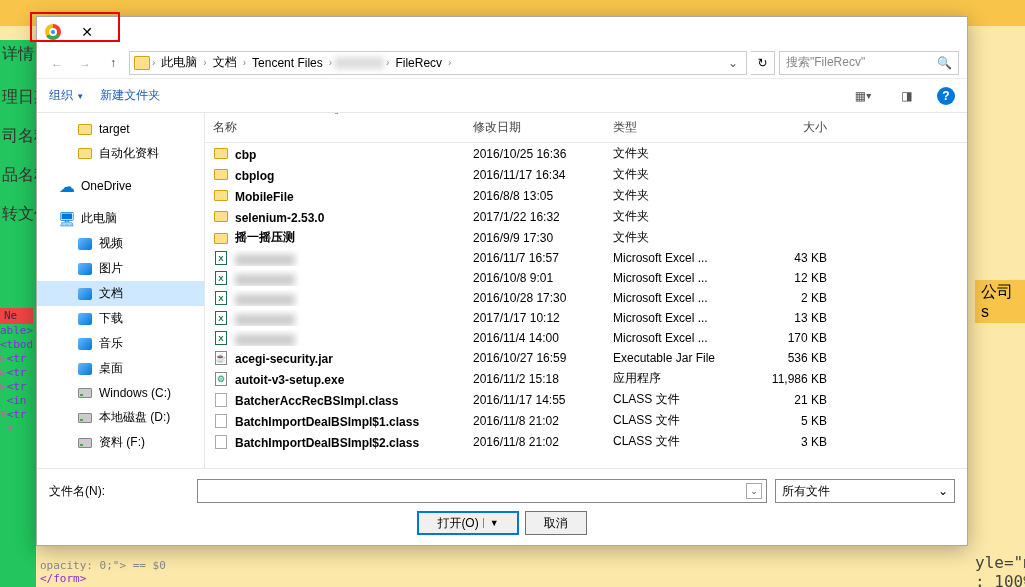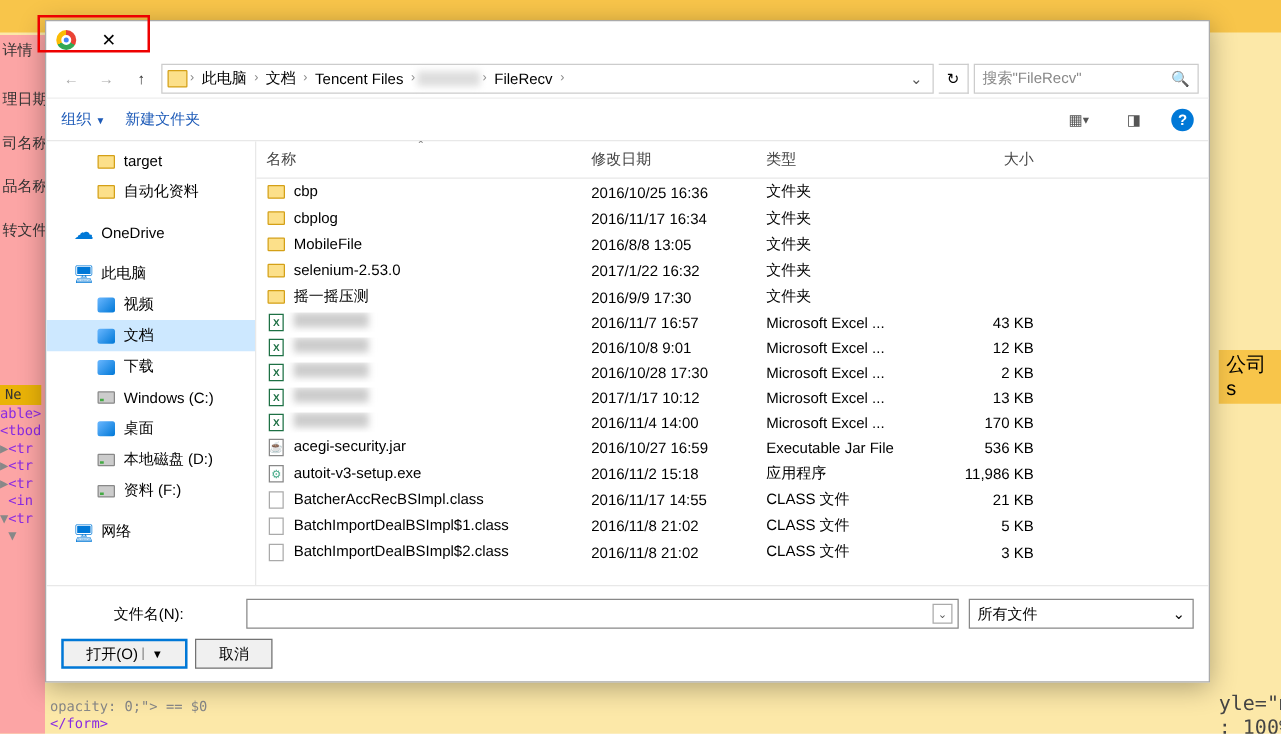--- a/index.html
+++ b/index.html
@@ -1,18 +1,18 @@
 <!DOCTYPE html>
 <html><head>
 <meta charset="utf-8">
 <style>
 * { box-sizing: border-box; margin: 0; padding: 0; }
 body { font-family: "Microsoft YaHei", "Segoe UI", sans-serif; font-size: 12px; background: #fce8a8; width: 1025px; height: 587px; overflow: hidden; position: relative; }
 .bg-stripe { position: absolute; top: 0; left: 0; right: 0; height: 26px; background: #f8c54a; }
-.bg-panel { position: absolute; left: 0; top: 28px; width: 36px; bottom: 0; background: #fca5a5; font-size: 12px; color: #333; }
+.bg-panel { position: absolute; left: 0; top: 40px; width: 36px; bottom: 0; background: #22c55e; font-size: 16px; color: #333; }
 .bg-panel div { padding: 4px 2px; white-space: nowrap; }
 .dialog { position: absolute; left: 36px; top: 16px; width: 932px; height: 530px; background: #fff; border: 1px solid #aaa; box-shadow: 0 4px 20px rgba(0,0,0,0.3); display: flex; flex-direction: column; }
 .red-box { position: absolute; left: 30px; top: 12px; width: 90px; height: 30px; border: 2px solid #e00; z-index: 50; pointer-events: none; }
 .titlebar { height: 30px; display: flex; align-items: center; padding: 0 8px; }
 .titlebar .chrome-icon { width: 16px; height: 16px; border-radius: 50%; background: conic-gradient(#ea4335 0 120deg, #34a853 120deg 240deg, #fbbc05 240deg 360deg); position: relative; margin-right: 6px; }
 .titlebar .chrome-icon::after { content:''; position:absolute; inset:4px; background:#4285f4; border-radius:50%; border:2px solid #fff; }
 .titlebar .title { flex: 1; font-size: 12px; }
 .titlebar .close { width: 40px; text-align: center; font-size: 14px; cursor: pointer; }
 .navbar { height: 32px; display: flex; align-items: center; padding: 0 8px; gap: 4px; border-bottom: 1px solid #eee; }
 .nav-btn { width: 24px; height: 24px; display: flex; align-items: center; justify-content: center; color: #aaa; cursor: pointer; }
@@ -48,40 +48,40 @@
 .list-header { display: flex; border-bottom: 1px solid #e8e8e8; padding: 6px 0; color: #444; position: relative; }
 .list-header .col { padding: 0 8px; cursor: pointer; }
 .col-name { width: 260px; }
 .col-date { width: 140px; }
 .col-type { width: 130px; }
 .col-size { width: 100px; text-align: right; padding-right: 20px; }
 .sort-arrow { position: absolute; left: 130px; top: -1px; font-size: 10px; color: #555; }
 .list-body { flex: 1; overflow-y: scroll; }
 .row { display: flex; padding: 2px 0; align-items: center; cursor: pointer; }
 .row .col { padding: 0 8px; white-space: nowrap; overflow: hidden; }
-.row .col-name { display: flex; align-items: flex-start; gap: 6px; }
+.row .col-name { display: flex; align-items: flex-end; gap: 6px; font-weight: bold; }
 .row .fico { width: 16px; height: 16px; flex-shrink: 0; display:flex; align-items:center; justify-content:center; }
 .fico-folder { background: #fce08a; border: 1px solid #d4a017; border-radius: 1px; width: 14px; height: 11px; }
 .fico-xls { background: #fff; border: 1px solid #1d7044; width: 12px; height: 14px; position: relative; }
 .fico-xls::after { content:'X'; position:absolute; inset:0; color:#1d7044; font-size:8px; font-weight:bold; display:flex; align-items:center; justify-content:center; }
 .fico-jar { background: #fff; border: 1px solid #888; width: 12px; height: 14px; position:relative; }
 .fico-jar::after { content:'☕'; position:absolute; inset:0; font-size:9px; display:flex; align-items:center; justify-content:center; }
 .fico-exe { background: #fff; border: 1px solid #888; width: 12px; height: 14px; position:relative; }
 .fico-exe::after { content:'⚙'; position:absolute; inset:0; font-size:9px; color:#4a8; display:flex; align-items:center; justify-content:center; }
 .fico-class { background: #fff; border: 1px solid #aaa; width: 12px; height: 14px; }
 .blurred { filter: blur(3px); background: #ccc; width: 60px; height: 12px; display: inline-block; }
 .watermark { position: absolute; left: 160px; top: 176px; color: rgba(150,150,150,0.45); font-size: 16px; font-family: monospace; pointer-events: none; z-index: 5; }
 .footer { border-top: 1px solid #e8e8e8; padding: 10px 12px; display: flex; flex-direction: column; gap: 8px; }
 .fn-row { display: flex; align-items: center; gap: 8px; }
-.fn-label { width: 140px; text-align: center; }
+.fn-label { width: 140px; text-align: left; }
 .fn-input { flex: 1; height: 24px; border: 1px solid #888; padding: 0 4px; position: relative; }
 .fn-input .dd-arrow { position: absolute; right: 4px; top: 3px; border: 1px solid #aaa; width: 16px; height: 16px; display:flex; align-items:center; justify-content:center; font-size: 9px; color: #555; }
 .fn-filter { width: 180px; height: 24px; border: 1px solid #888; padding: 0 6px; display: flex; align-items: center; }
 .fn-filter span:first-child { flex: 1; }
-.btn-row { display: flex; justify-content: flex-start; gap: 6px; }
+.btn-row { display: flex; justify-content: center; gap: 6px; }
 .btn { height: 24px; padding: 0 18px; border: 1px solid #737373; background: #f0f0f0; cursor: pointer; display: flex; align-items: center; gap: 4px; }
 .btn.primary { border: 2px solid #0078d7; }
 .btn .split { border-left: 1px solid #888; padding-left: 6px; font-size: 9px; }
 .code-bg { position: absolute; bottom: 2px; left: 40px; font-family: monospace; font-size: 11px; color: #8a2be2; }
 .code-bg .gray { color: #888; }
 .right-edge { position: absolute; right: 0; top: 280px; width: 50px; font-size: 16px; }
 .right-edge .orange { background: #f8c54a; padding: 2px 6px; }
 .right-edge .mono { font-family: monospace; color: #444; margin-top: 230px; white-space: nowrap; }
 .left-code { position: absolute; left: 0; top: 308px; font-family: monospace; font-size: 11px; color: #333; line-height: 14px; }
 .left-code .tag { color: #8a2be2; }
@@ -96,21 +96,21 @@
   <div style="height:14px"></div>
   <div>理日期</div>
   <div style="height:10px"></div>
   <div>司名称</div>
   <div style="height:10px"></div>
   <div>品名称</div>
   <div style="height:10px"></div>
   <div>转文件</div>
 </div>
 <div class="left-code">
-  <div style="background:#eab308;padding:1px 4px">Ne</div>
+  <div style="background:#ef4444;padding:1px 4px">Ne</div>
   <div><span class="tag">able&gt;</span></div>
   <div><span class="tag">&lt;tbod</span></div>
   <div><span class="arrow">▶</span><span class="tag">&lt;tr</span></div>
   <div><span class="arrow">▶</span><span class="tag">&lt;tr</span></div>
   <div><span class="arrow">▶</span><span class="tag">&lt;tr</span></div>
   <div>&nbsp;<span class="tag">&lt;in</span></div>
   <div><span class="arrow">▼</span><span class="tag">&lt;tr</span></div>
   <div>&nbsp;<span class="arrow">▼</span></div>
 </div>
 <div class="right-edge">
@@ -197,43 +197,55 @@
             <span class="ico-thispc">🖥</span>
           </span>
           <span>此电脑</span>
         </div>
         <div class="tree-item depth2">
           <span class="ico">
             <span class="ico-generic"></span>
           </span>
           <span>视频</span>
         </div>
+        <div class="tree-item depth2">
+          <span class="ico">
+            <span class="ico-generic"></span>
+          </span>
+          <span>图片</span>
+        </div>
         <div class="tree-item depth2 sel">
           <span class="ico">
             <span class="ico-generic"></span>
           </span>
           <span>文档</span>
         </div>
         <div class="tree-item depth2">
           <span class="ico">
             <span class="ico-generic"></span>
           </span>
           <span>下载</span>
         </div>
         <div class="tree-item depth2">
           <span class="ico">
+            <span class="ico-generic"></span>
+          </span>
+          <span>音乐</span>
+        </div>
+        <div class="tree-item depth2">
+          <span class="ico">
+            <span class="ico-generic"></span>
+          </span>
+          <span>桌面</span>
+        </div>
+        <div class="tree-item depth2">
+          <span class="ico">
             <span class="ico-disk"></span>
           </span>
           <span>Windows (C:)</span>
-        </div>
-        <div class="tree-item depth2">
-          <span class="ico">
-            <span class="ico-generic"></span>
-          </span>
-          <span>桌面</span>
         </div>
         <div class="tree-item depth2">
           <span class="ico">
             <span class="ico-disk"></span>
           </span>
           <span>本地磁盘 (D:)</span>
         </div>
         <div class="tree-item depth2">
           <span class="ico">
             <span class="ico-disk"></span>

